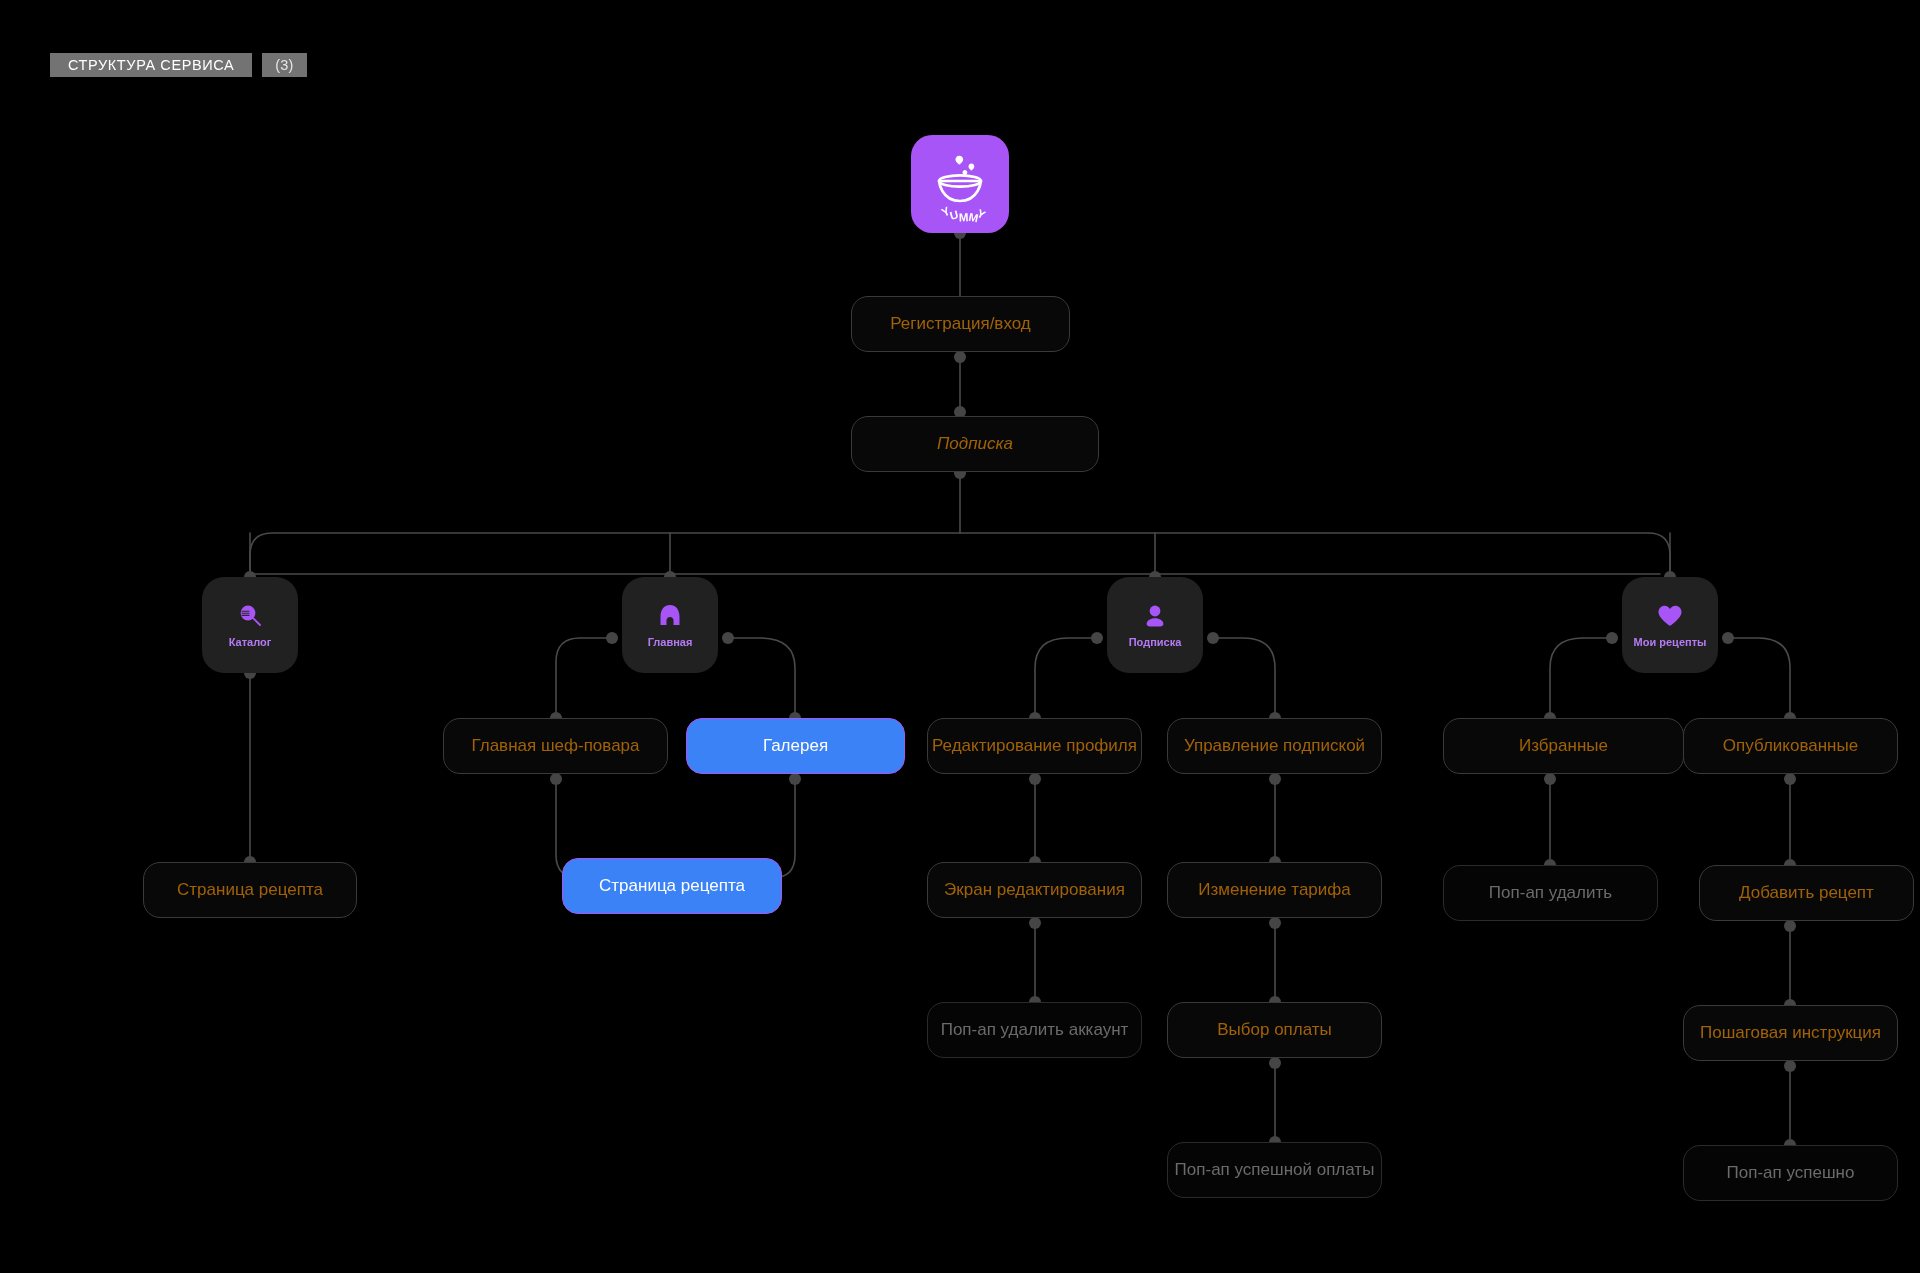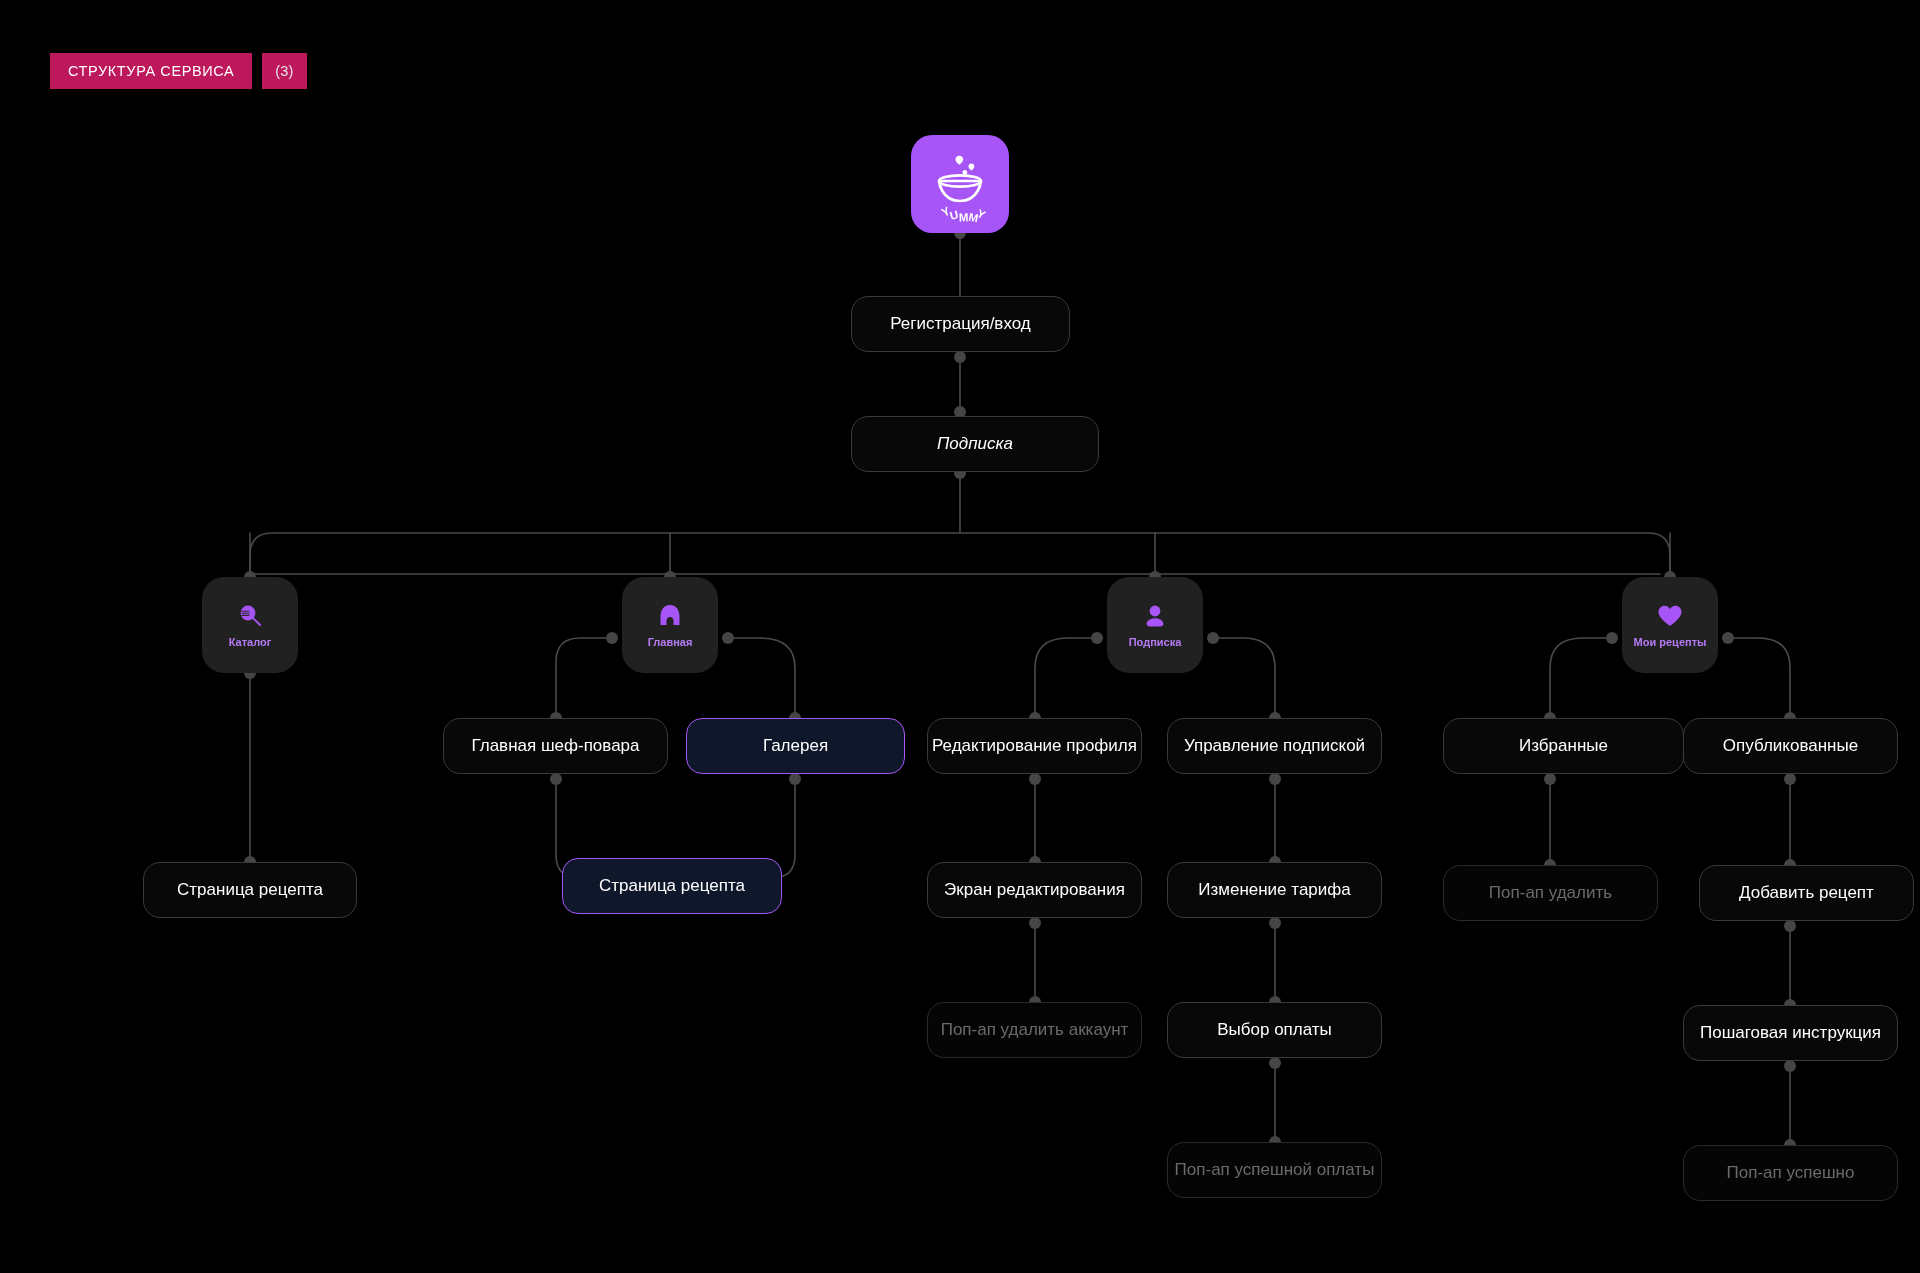--- a/index.html
+++ b/index.html
@@ -21,24 +21,24 @@
   #header-bar {
     position: absolute;
     left: 50px;
     top: 53px;
     display: flex;
     align-items: center;
     gap: 10px;
     z-index: 40;
   }
   .chip {
-    background: #be185d;
+    background: #737373;
     color: #ffffff;
     border-radius: 0;
-    height: 36px;
+    height: 24px;
     display: flex;
     align-items: center;
     justify-content: center;
     padding: 0 18px;
     font-size: 14.5px;
     letter-spacing: 0.6px;
     font-weight: 500;
     white-space: nowrap;
   }
   .chip.count {
@@ -77,32 +77,32 @@
     white-space: nowrap;
   }
 
   
   .node.card {
     background: #080808;
     border: 1px solid #3a3a3a;
     border-radius: 17px;
     height: 56px;
   }
-  .node.card .node-label { color: #ffffff; }
+  .node.card .node-label { color: #a16207; }
 
   
   .node.card.muted {
     background: #050505;
     border: 1px solid #2b2b2b;
   }
   .node.card.muted .node-label { color: #6b6b6b; }
 
   
   .node.card.accent {
-    background: #0f172a;
+    background: #3b82f6;
     border: 1px solid #a855f7;
     border-radius: 16px;
   }
   .node.card.accent .node-label { color: #ffffff; }
 
   
   .node.tile {
     width: 96px;
     height: 96px;
     background: #212121;

